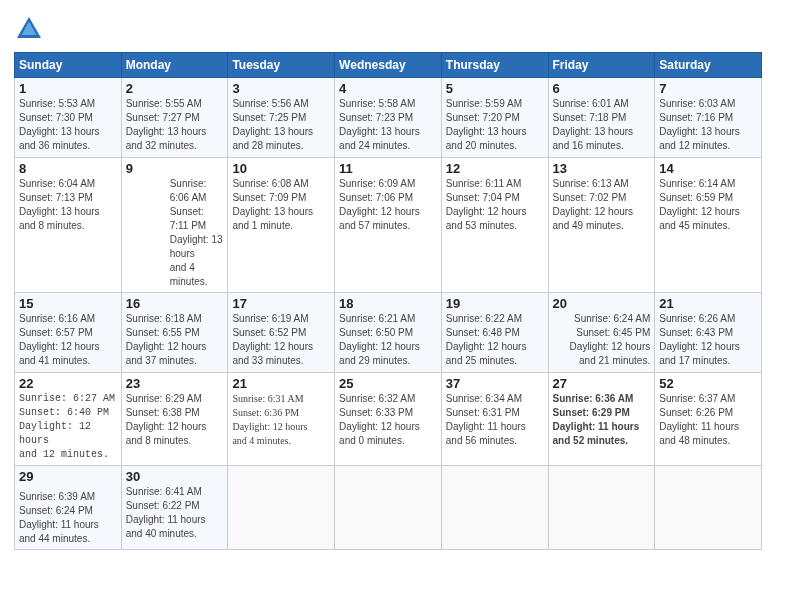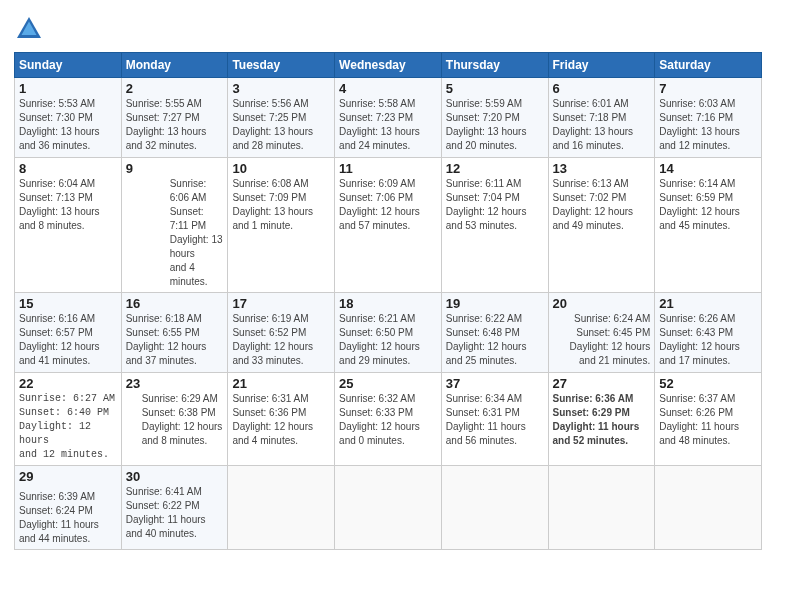--- a/index.html
+++ b/index.html
@@ -286,28 +286,28 @@
         <tr>
           <td>
             <span class="day-num">22</span>
             <div class="day-info" style="white-space: pre-line; font-family: Liberation Mono, monospace;">Sunrise: 6:27 AM
 Sunset: 6:40 PM
 Daylight: 12 hours
 and 12 minutes.</div>
           </td>
           <td>
             <span class="day-num">23</span>
-            <div class="day-info" style="white-space: pre-line; margin-left: 16px;">Sunrise: 6:29 AM
+            <div class="day-info" style="white-space: pre-line;">Sunrise: 6:29 AM
 Sunset: 6:38 PM
 Daylight: 12 hours
 and 8 minutes.</div>
           </td>
           <td>
             <span class="day-num">21</span>
-            <div class="day-info" style="white-space: pre-line;">Sunrise: 6:31 AM
+            <div class="day-info" style="white-space: pre-line; font-family: Liberation Serif, serif;">Sunrise: 6:31 AM
 Sunset: 6:36 PM
 Daylight: 12 hours
 and 4 minutes.</div>
           </td>
           <td>
             <span class="day-num">25</span>
             <div class="day-info" style="white-space: pre-line;">Sunrise: 6:32 AM
 Sunset: 6:33 PM
 Daylight: 12 hours
 and 0 minutes.</div>

